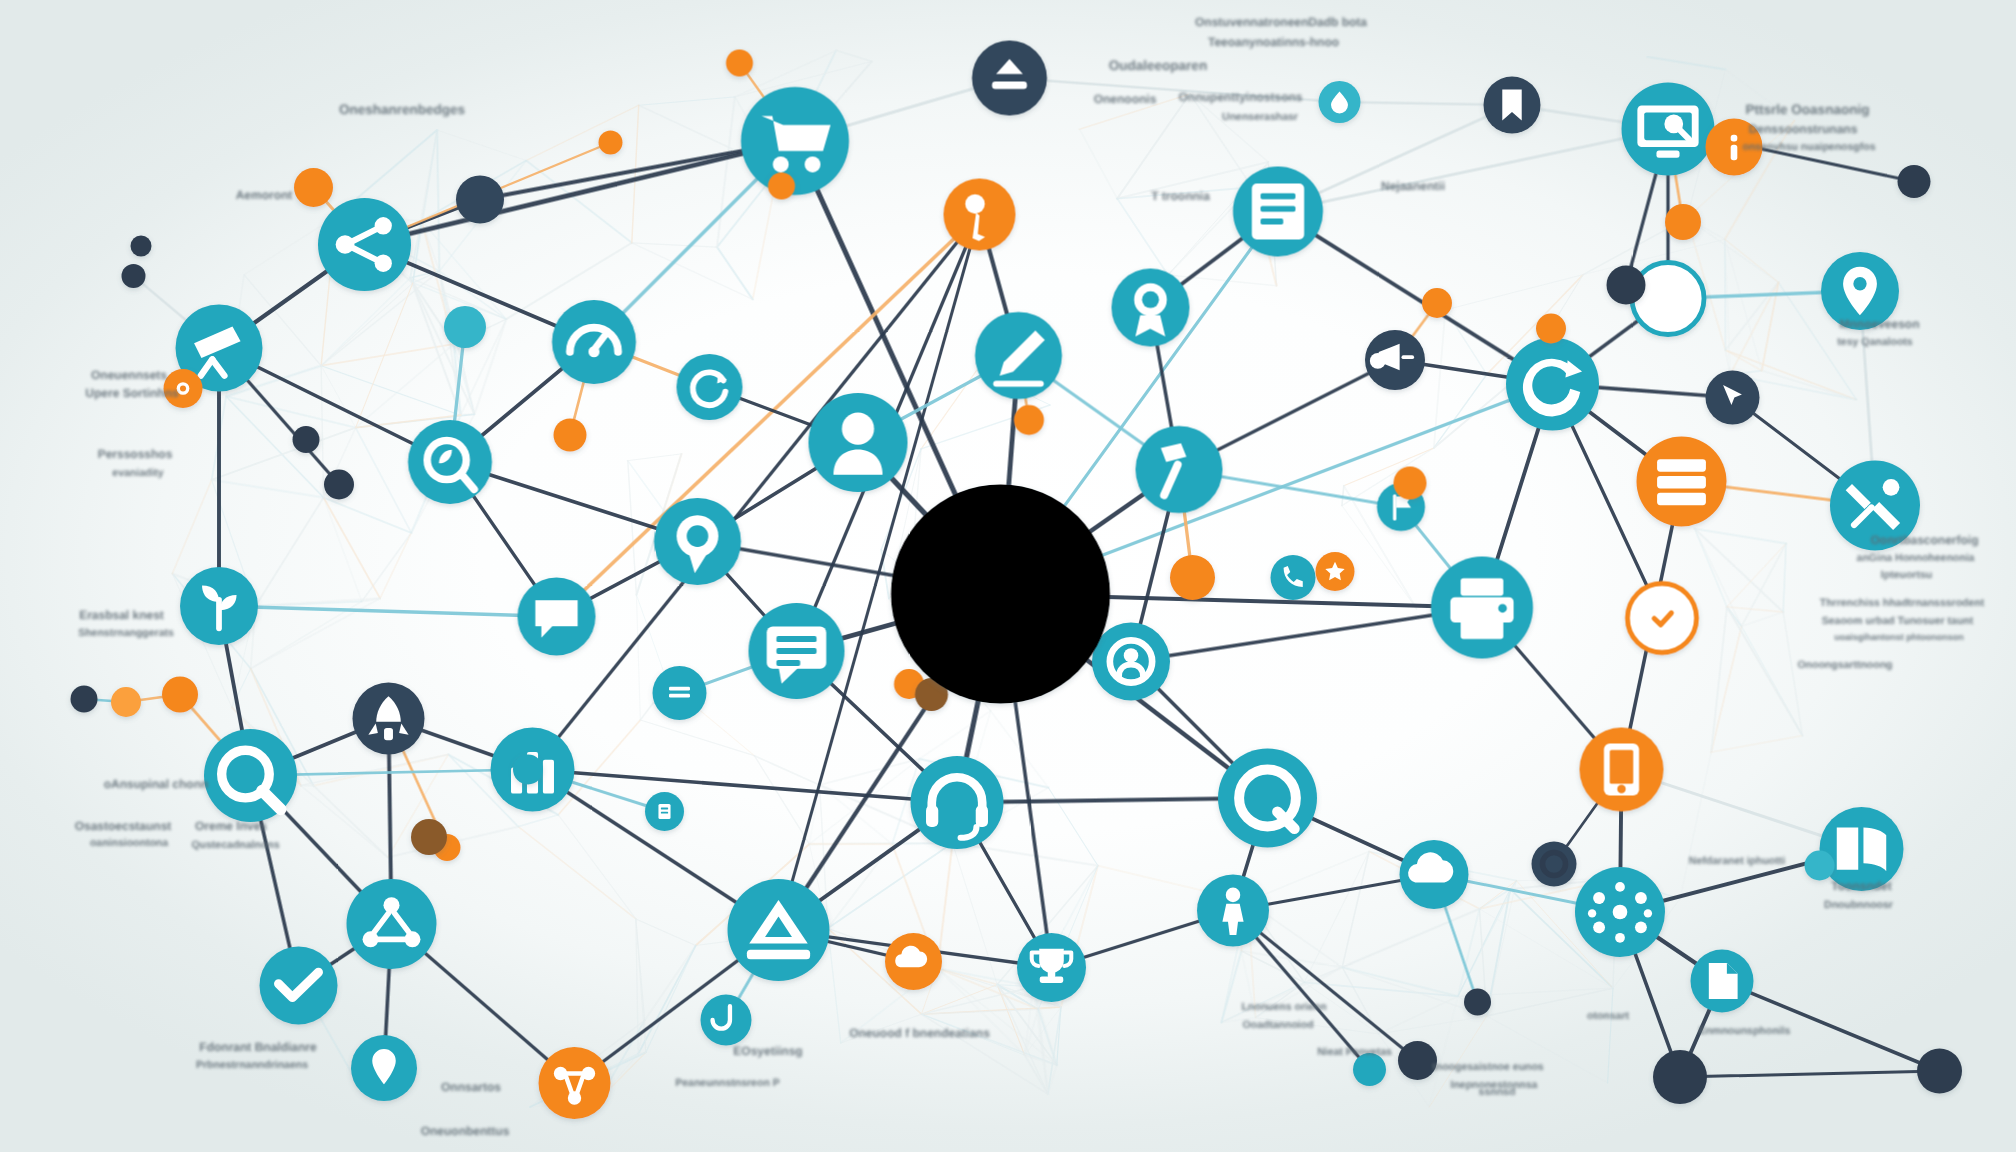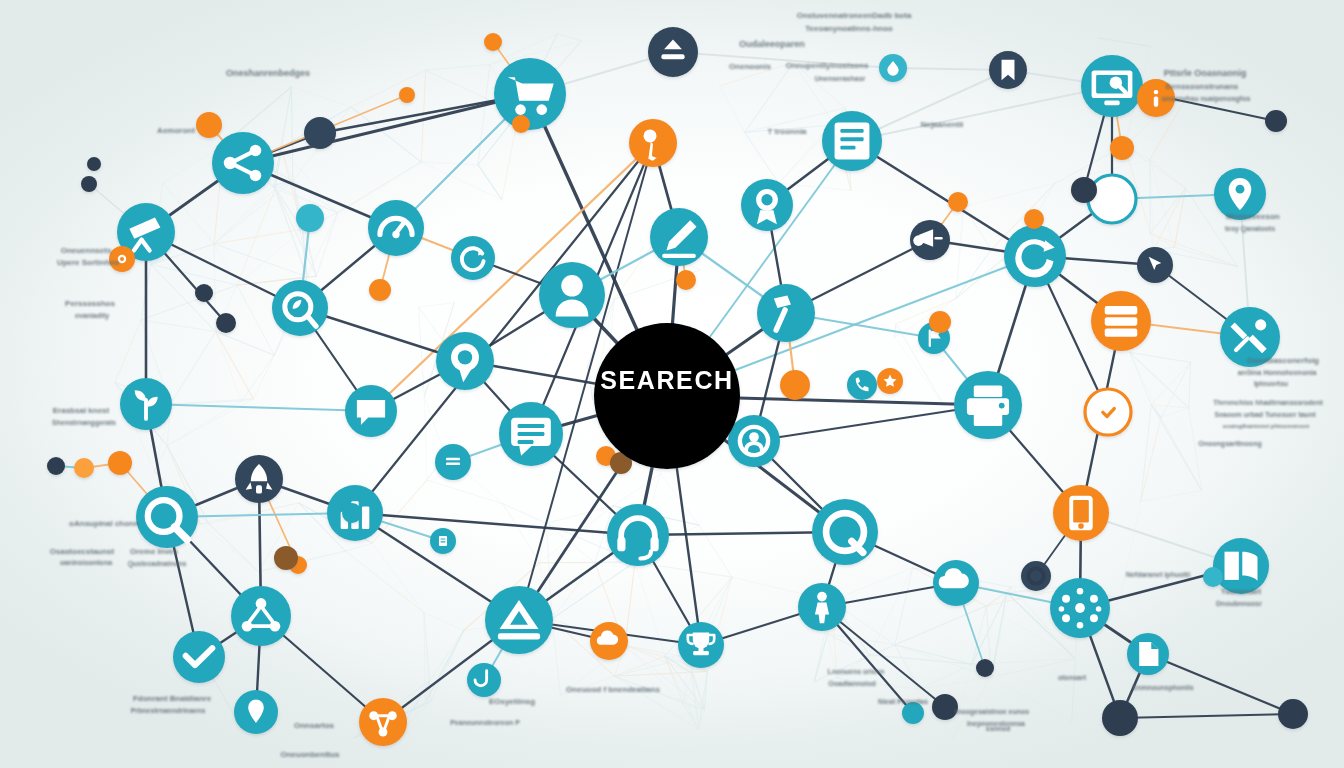--- a/index.html
+++ b/index.html
@@ -1091,21 +1091,20 @@
         <g transform="translate(1276,121)">
           <circle cx="0" cy="0" r="11" fill="#2e3d50" filter="url(#nodeshadow)"></circle>
         </g>
         <g transform="translate(667,396)">
           <circle cx="0" cy="0" r="73" fill="undefined" filter="url(#nodeshadow)"></circle>
         </g>
       </g>
   </svg>
 
   <div class="hublabel">
-    <div>SEARECH</div>
   </div>
 
   <div id="label-layer">
       <div class="pseudo" style="left: 268px; top: 73px; font-size: 9px;">Oneshanrenbedges</div>
       <div class="pseudo" style="left: 176px; top: 131px; font-size: 8px;">Aemoront</div>
       <div class="pseudo" style="left: 86px; top: 251px; font-size: 8px;">Oneuennsets</div>
       <div class="pseudo" style="left: 88px; top: 263px; font-size: 8px;">Upere Sortinhns</div>
       <div class="pseudo" style="left: 90px; top: 304px; font-size: 8px;">Perssosshos</div>
       <div class="pseudo" style="left: 92px; top: 316px; font-size: 7px;">evaniadity</div>
       <div class="pseudo" style="left: 81px; top: 411px; font-size: 8px;">Erasbsal knest</div>

